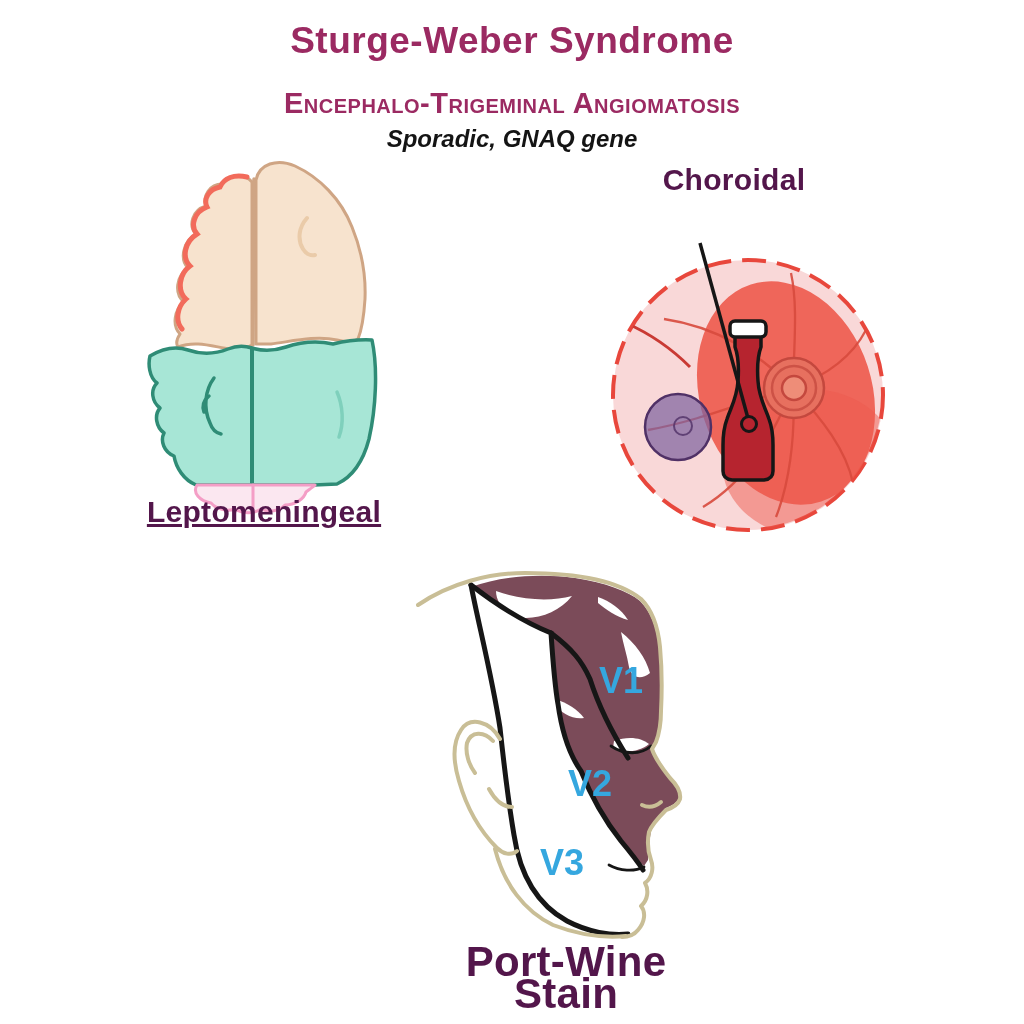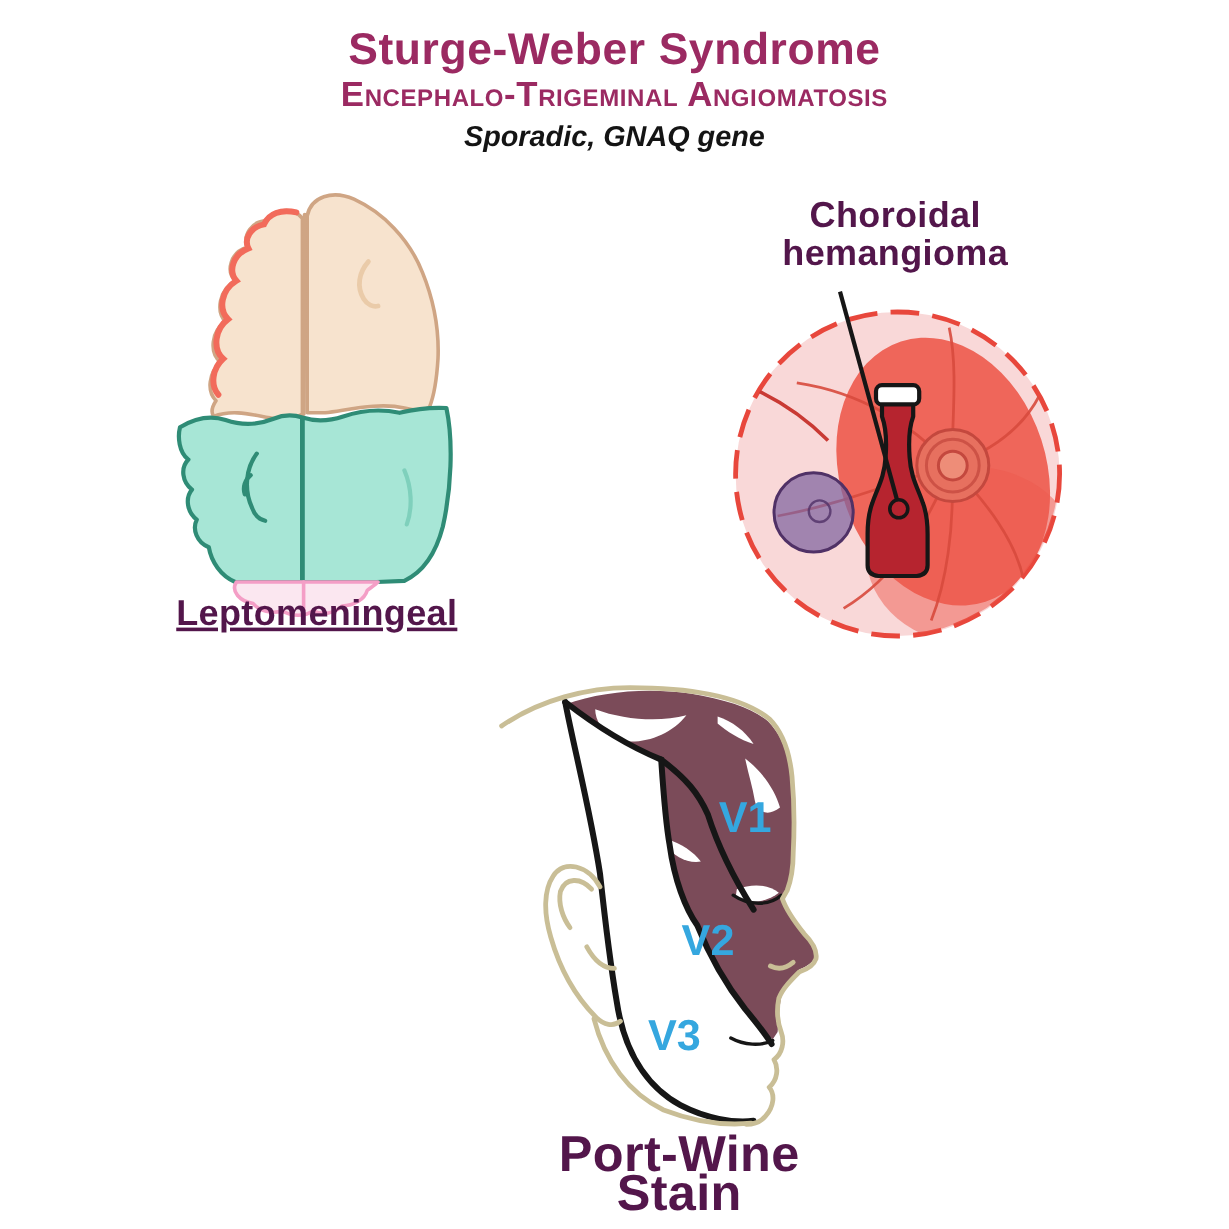--- a/index.html
+++ b/index.html
@@ -7,32 +7,32 @@
     position:relative;width:920px;height:1024px;background:#ffffff;
     font-family:"Liberation Sans",sans-serif;overflow:hidden;
   }
   .header{position:absolute;top:20px;left:0;width:1024px;text-align:center;}
   .title{
     font-size:37px;font-weight:800;letter-spacing:.5px;
     color:var(--title-magenta);line-height:42px;margin:0;
   }
   .subtitle{
     font-size:29px;font-weight:700;font-variant:small-caps;letter-spacing:.5px;
-    color:var(--title-magenta);line-height:34px;
+    color:var(--title-magenta);line-height:34px;margin-top:24px;
   }
   .gene{
     font-size:24px;font-style:italic;font-weight:600;
     color:var(--text-black);line-height:38px;
   }
   .caption{
     position:absolute;text-align:center;font-weight:700;
     color:var(--caption-purple);font-size:30px;line-height:32px;letter-spacing:.3px;
   }
   .caption-lepto{left:114px;top:496px;width:300px;text-decoration:underline;}
-  .caption-choroidal{left:596px;top:164px;width:300px;text-align:center;}
+  .caption-choroidal{left:584px;top:164px;width:300px;text-align:center;}
   .caption-pws{left:411px;top:946px;width:310px;font-size:42px;}
   svg{position:absolute;overflow:visible;}
   .svg-brain{left:130px;top:150px;}
   .svg-eye{left:598px;top:235px;}
   .svg-face{left:400px;top:560px;}
 
   
   .peach{fill:var(--brain-frontal-fill);stroke:var(--brain-frontal-outline);stroke-width:3;stroke-linejoin:round;}
   .coral{fill:none;stroke:var(--brain-angioma-coral);stroke-width:5;stroke-linecap:round;}
   .tan-line{fill:none;stroke:var(--brain-frontal-outline);stroke-width:3.5;stroke-linecap:round;}
@@ -99,21 +99,20 @@
          C 139 363 149 361 155 355 C 165 355 174 349 176 342 C 180 339 183 337 185 335 Z"></path>
     <path class="pink-line" d="M 123 335 L 123 359"></path>
   </svg>
 
   <div class="caption caption-lepto">
     <div>Leptomeningeal</div>
   </div>
 
   <div class="caption caption-choroidal">
     <div>Choroidal</div>
-    <div>hemangioma</div>
   </div>
 
   <svg class="svg-eye" width="300" height="300" viewBox="0 0 300 300">
     <defs>
       <clipPath id="fundusClip">
           <circle cx="150" cy="160" r="134"></circle>
         </clipPath>
     </defs>
     <circle class="fundus" cx="150" cy="160" r="135"></circle>
     <g clip-path="url(#fundusClip)">

